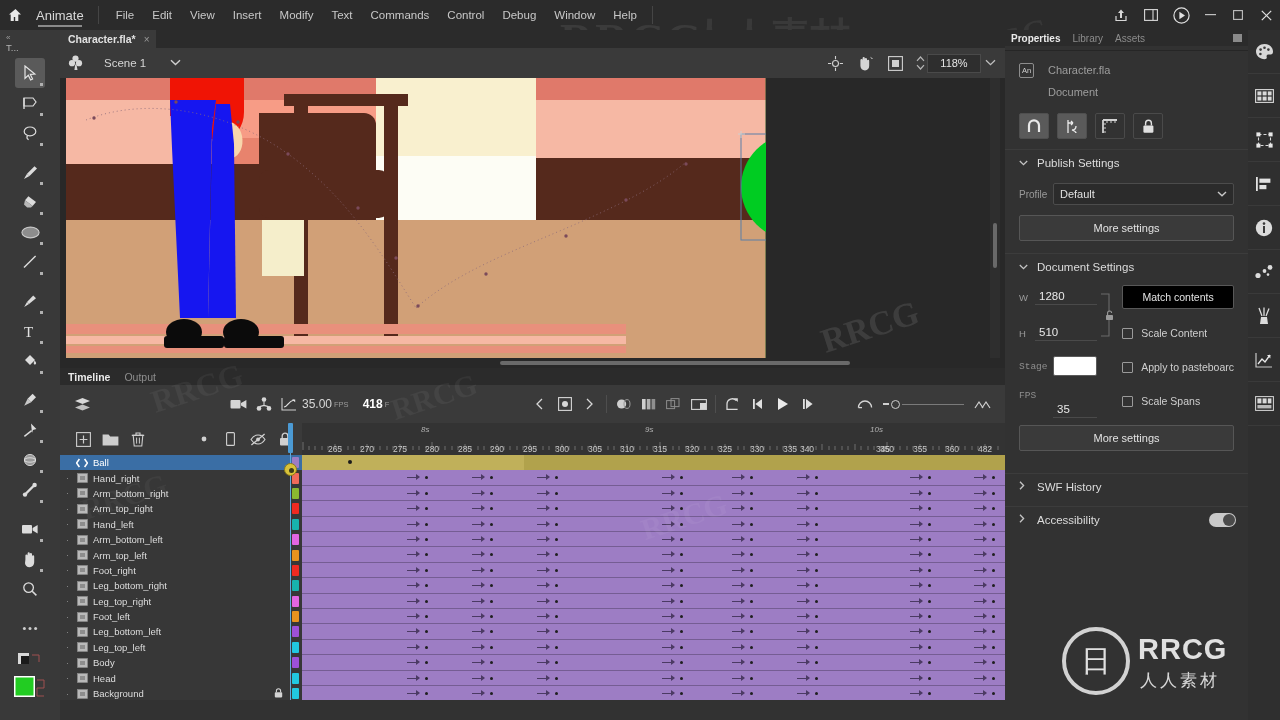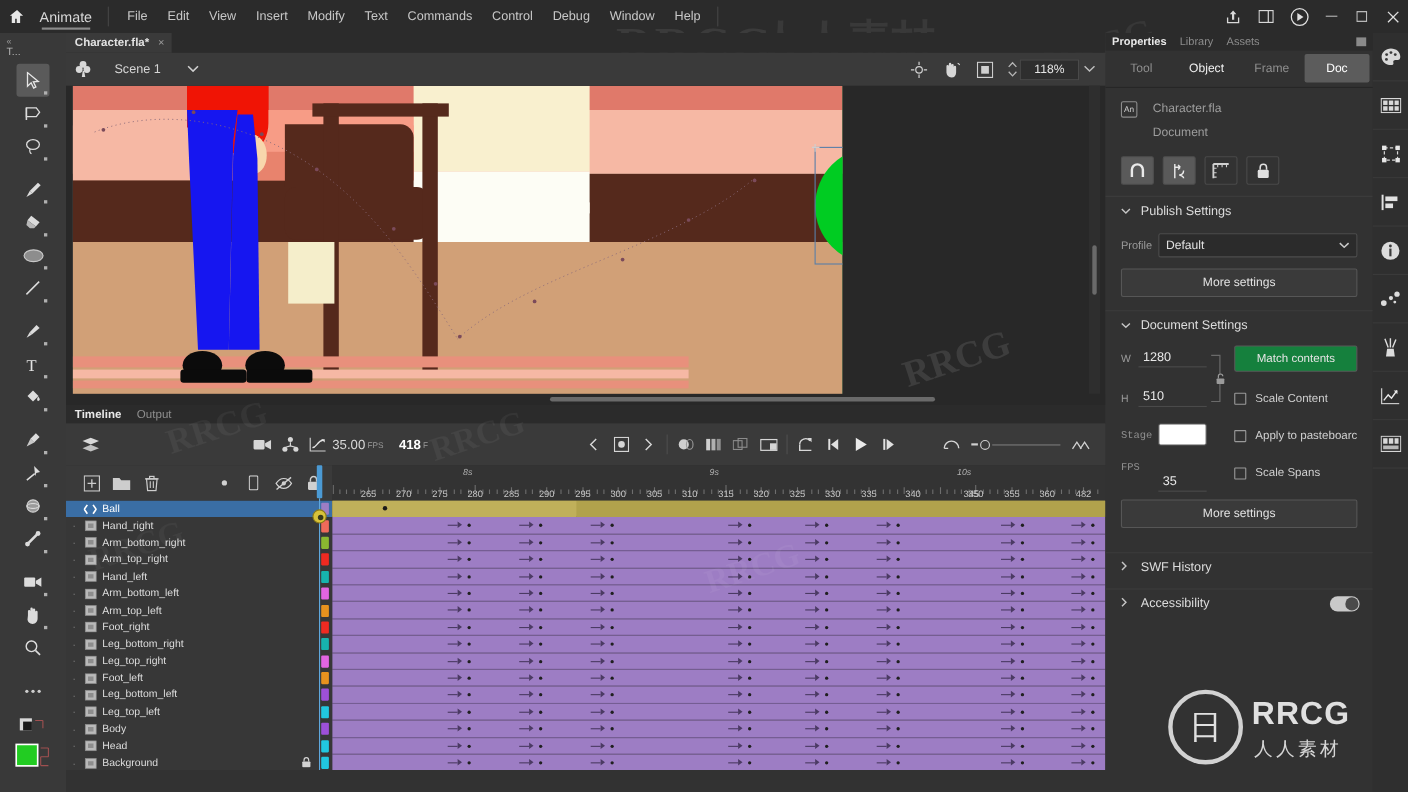--- a/index.html
+++ b/index.html
@@ -263,21 +263,21 @@
   .num-val { font-size:11.5px; color:#e8e8e8; border-bottom:1px solid #4a4a4a; width:62px; padding:0 0 2px 4px; }
   .link-brace { position:absolute; left:96px; top:12px; width:16px; height:44px; }
   .sw-row { display:flex; align-items:center; height:26px; }
   .sw-lbl { font-size:9.5px; color:#8f8f8f; width:34px;font-family:Liberation Mono, monospace; }
   .stage-color { width:44px; height:20px; background:#ffffff; border:1px solid #5a5a5a; border-radius:2px; }
   .ds-right { flex:1; padding-left:8px; }
   .cb-row { display:flex; align-items:center; height:24px; }
   .cbox { width:11px; height:11px; border:1px solid #9a9a9a; border-radius:1px; margin-right:8px; }
   .cb-lbl { font-size:10.5px; color:#cfcfcf; white-space:nowrap; overflow:hidden; }
   .match-btn {
-    height:24px; background:#15803d; border:1px solid #585858; border-radius:2px;
+    height:24px; background:#000000; border:1px solid #585858; border-radius:2px;
     display:flex; align-items:center; justify-content:center; font-size:10.5px; color:#e4e4e4;
   }
   .toggle {
     margin-left:auto; margin-right:12px; width:27px; height:14px; border-radius:7px; background:#c9c9c9;
     position:relative;
   }
   .toggle .knob { position:absolute; right:1px; top:1px; width:12px; height:12px; border-radius:50%; background:#4a4a4a; }
 
   
   .rail { position:absolute; left:1248px; top:30px; width:32px; height:690px; background:#2f2f2f; }
@@ -967,21 +967,21 @@
     <div class="r-num" style="left:195px;">290</div>
     <div class="r-num" style="left:228px;">295</div>
     <div class="r-num" style="left:260px;">300</div>
     <div class="r-num" style="left:293px;">305</div>
     <div class="r-num" style="left:325px;">310</div>
     <div class="r-num" style="left:358px;">315</div>
     <div class="r-num" style="left:390px;">320</div>
     <div class="r-num" style="left:423px;">325</div>
     <div class="r-num" style="left:455px;">330</div>
     <div class="r-num" style="left:488px;">335</div>
-    <div class="r-num" style="left:528px;">340</div>
+    <div class="r-num" style="left:505px;">340</div>
     <div class="r-num" style="left:581px;">345</div>
     <div class="r-num" style="left:585px;">350</div>
     <div class="r-num" style="left:618px;">355</div>
     <div class="r-num" style="left:650px;">360</div>
     <div class="r-num" style="left:683px;">482</div>
   </div>
 
   <div class="layers" id="layers-list">
       <div class="layer selected" style="height: 15.4px;">
         <span class="ldot"></span>
@@ -1714,26 +1714,20 @@
   <div class="wm wm-d8">RRCG</div>
 
   <div class="props">
     <div class="props-tabs">
       <div class="pt active">Properties</div>
       <div class="pt">Library</div>
       <div class="pt">Assets</div>
       <div class="pt-menu"></div>
     </div>
 
-    <div class="seg-row">
-      <div class="seg">Tool</div>
-      <div class="seg on">Object</div>
-      <div class="seg">Frame</div>
-      <div class="seg act">Doc</div>
-    </div>
     <div class="props-sep"></div>
 
     <div class="doc-ident">
       <div class="di-row">
         <div class="an-badge">An</div>
         <div class="di-text">Character.fla</div>
       </div>
       <div class="di-row">
         <div style="width:15px;"></div>
         <div class="di-text">Document</div>

